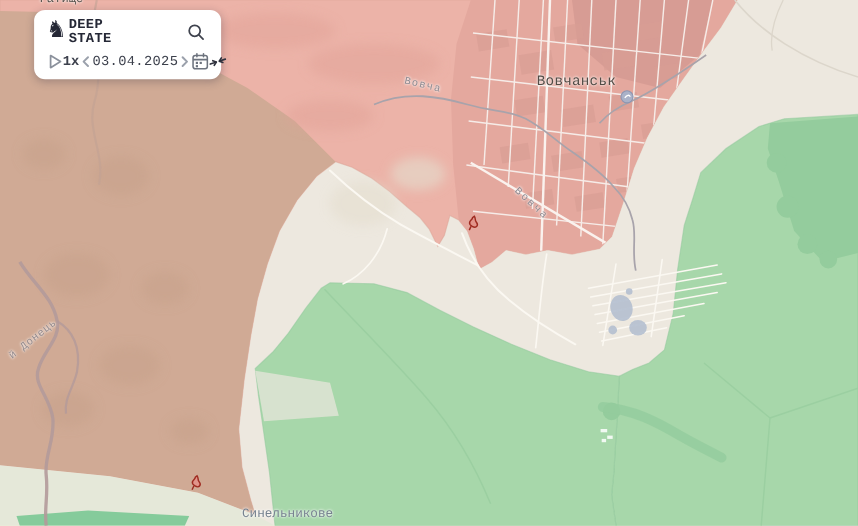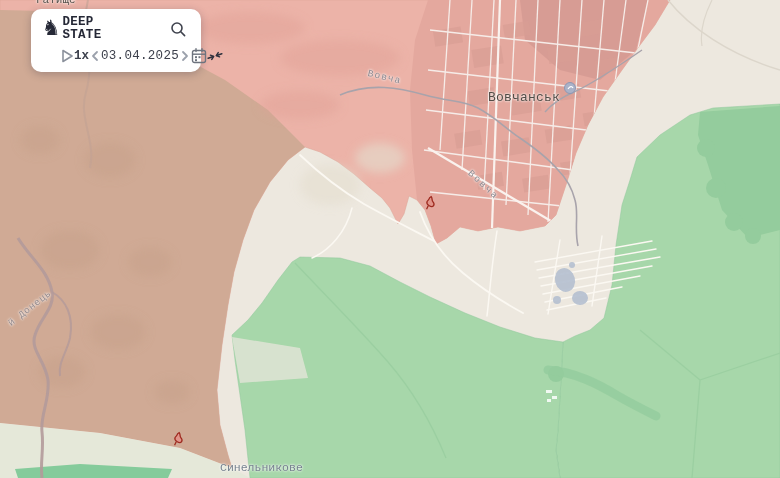--- a/index.html
+++ b/index.html
@@ -1,36 +1,36 @@
 <!DOCTYPE html>
 <html><head>
 <meta charset="utf-8">
 <style>
   html,body{margin:0;padding:0;background:#ddd;}
   .screen{position:relative;width:780px;height:478px;overflow:hidden;
     font-family:Liberation Mono, monospace;background:#fef9c3;}
   .map-svg{position:absolute;left:0;top:0;}
   .maplabel{position:absolute;white-space:nowrap;
     text-shadow:0 0 2px rgba(255,255,255,.95),0 0 3px rgba(255,255,255,.8);}
-  .lbl-city{left:488px;top:90px;font-size:13px;color:#524c46;letter-spacing:.2px;}
+  .lbl-city{left:488px;top:66px;font-size:13px;color:#524c46;letter-spacing:.2px;}
   .lbl-top{left:36px;top:-6px;font-size:11px;color:#57524c;}
   .lbl-village{left:220px;top:461px;font-size:11.5px;color:#76828f;}
   .lbl-river1{left:369px;top:68px;font-size:9.5px;color:#8e8a91;letter-spacing:1.2px;
     transform:rotate(13deg);transform-origin:left top;}
   .lbl-river2{left:473px;top:168px;font-size:9.5px;color:#8e8a91;letter-spacing:2px;
     transform:rotate(43deg);transform-origin:left top;}
   .lbl-river3{left:6px;top:320px;font-size:9.5px;color:#93898c;letter-spacing:.8px;
     transform:rotate(-38deg);transform-origin:left top;}
 
   .panel{position:absolute;left:31px;top:9px;width:170px;height:63px;background:#fff;
     border-radius:10px;box-shadow:0 2px 8px rgba(40,40,60,.28);display:flex;
     flex-direction:column;justify-content:space-between;padding:7px 0 8px 0;box-sizing:border-box;}
   .panel-row{display:flex;align-items:center;}
   .panel-row1{justify-content:space-between;padding:0 14px 0 13px;}
-  .panel-row2{justify-content:space-between;padding:0 12px 0 30px;}
+  .panel-row2{justify-content:space-between;padding:0 12px 0 13px;}
   .logo{display:flex;align-items:center;gap:4px;}
   .knight{font-size:24px;line-height:22px;color:#252836;}
   .logo-text{display:flex;flex-direction:column;font-size:12.5px;font-weight:700;
     color:#252836;line-height:1.04;letter-spacing:.3px;}
   .icon-btn{background:none;border:none;padding:0;margin:0;display:flex;align-items:center;
     justify-content:center;cursor:pointer;}
   .speed{font-size:12.5px;font-weight:700;color:#3d414d;cursor:pointer;}
   .date{font-size:12.5px;font-weight:500;color:#3c404c;letter-spacing:.3px;}
 </style>
 </head>

